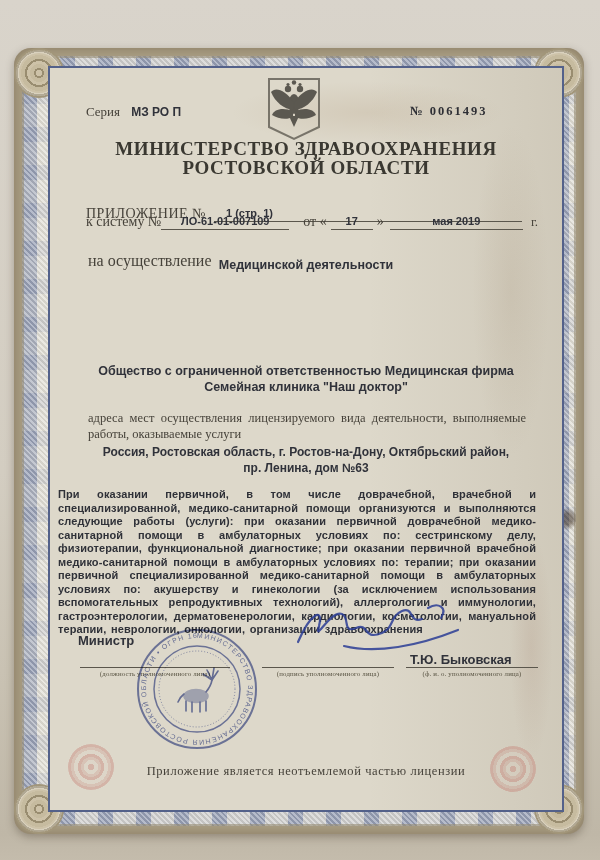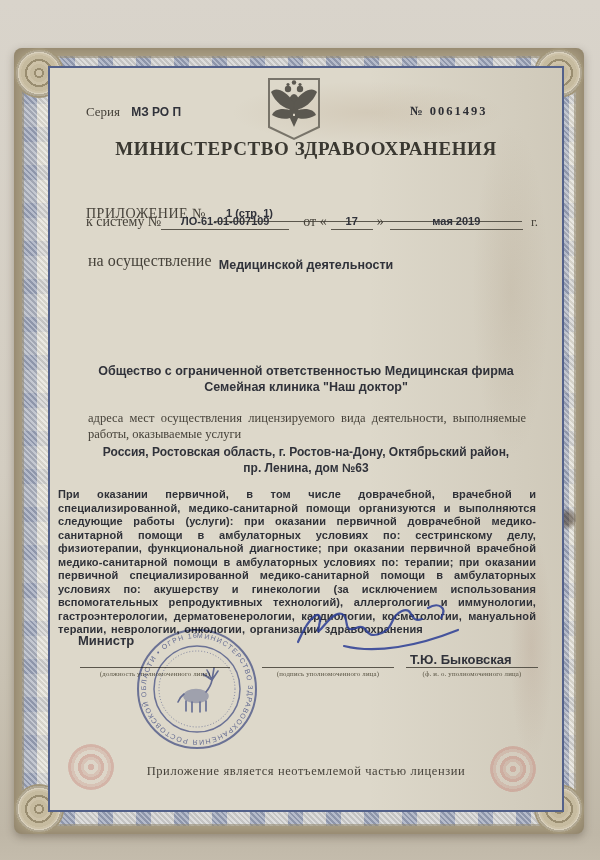--- a/index.html
+++ b/index.html
@@ -3,21 +3,21 @@
 <meta charset="utf-8">
 <style>
   html,body{margin:0;padding:0;}
   body{
     width:600px;height:860px;overflow:hidden;position:relative;
     font-family:"Liberation Serif", serif;
     background:linear-gradient(180deg,#d9d4cb 0%,#d3cdc1 55%,#c9c2b3 78%,#bfb7a7 97%,#c4bcac 100%);
   }
   .doc{
     position:absolute;left:14px;top:48px;width:570px;height:786px;
-    background:#ab9f85;border-radius:8px;
+    background:#ab9f85;border-radius:17px;
     box-shadow:0 3px 9px rgba(60,50,35,.35), inset 0 0 14px rgba(90,75,50,.45);
   }
   .band{
     position:absolute;inset:8px;border-radius:5px;
     background-color:#c6c0b2;
     background-image:
       repeating-linear-gradient(45deg, rgba(255,255,255,.35) 0 2px, rgba(140,140,140,.12) 2px 4px),
       repeating-linear-gradient(90deg, rgba(118,133,173,.50) 0 15px, rgba(232,230,222,.55) 15px 38px),
       repeating-linear-gradient(0deg, rgba(118,133,173,.38) 0 15px, rgba(228,226,218,.45) 15px 38px);
     box-shadow: inset 0 0 0 2px rgba(150,140,115,.6);
@@ -98,20 +98,21 @@
           <circle cx="22" cy="8.5" r="1.6"></circle>
           <circle cx="34" cy="8.5" r="1.6"></circle>
           <circle cx="28" cy="6.5" r="2.2"></circle>
           <path d="M23,40 h10 l-5,11 z"></path>
         </g>
       </svg>
 
       <div class="abs typed serif" style="left:360px;top:36px;font-family:'Liberation Serif',serif;font-weight:bold;font-size:12.5px;letter-spacing:2px;color:#2e2f35;">№ 0061493</div>
 
       <div class="abs center title" style="left:0;top:70px;width:100%;">МИНИСТЕРСТВО ЗДРАВООХРАНЕНИЯ</div>
+      <div class="abs center title" style="left:0;top:89px;width:100%;">РОСТОВСКОЙ ОБЛАСТИ</div>
 
       <div class="abs row" style="left:36px;top:112px;width:436px;">
         <span class="serif" style="font-size:14px;letter-spacing:.5px;white-space:nowrap;margin-top:26px;">ПРИЛОЖЕНИЕ №</span>
         <span class="fline" style="flex:1;margin-left:8px;padding-left:12px;">
           <span class="typed" style="font-size:11px;">1 (стр. 1)</span>
         </span>
       </div>
 
       <div class="abs row" style="left:36px;top:146px;width:452px;">
         <span class="serif" style="font-size:14px;white-space:nowrap;">к систему №</span>

